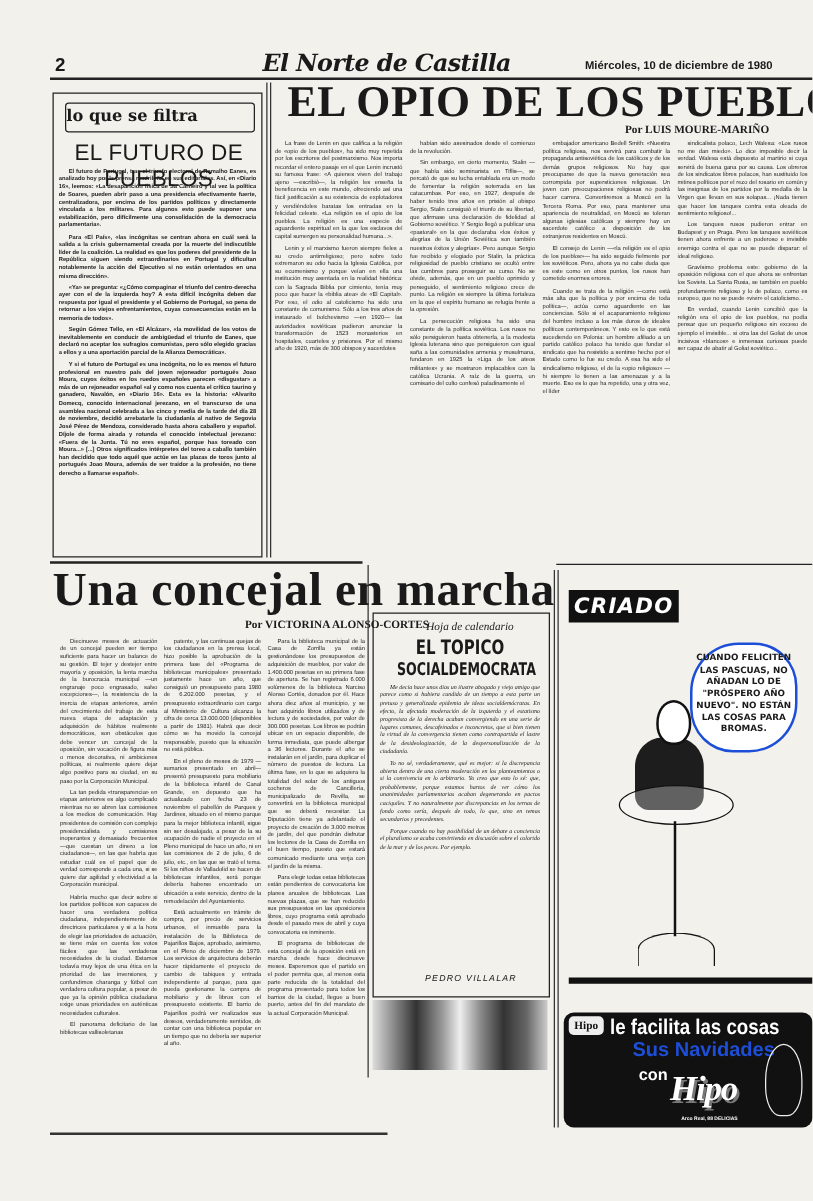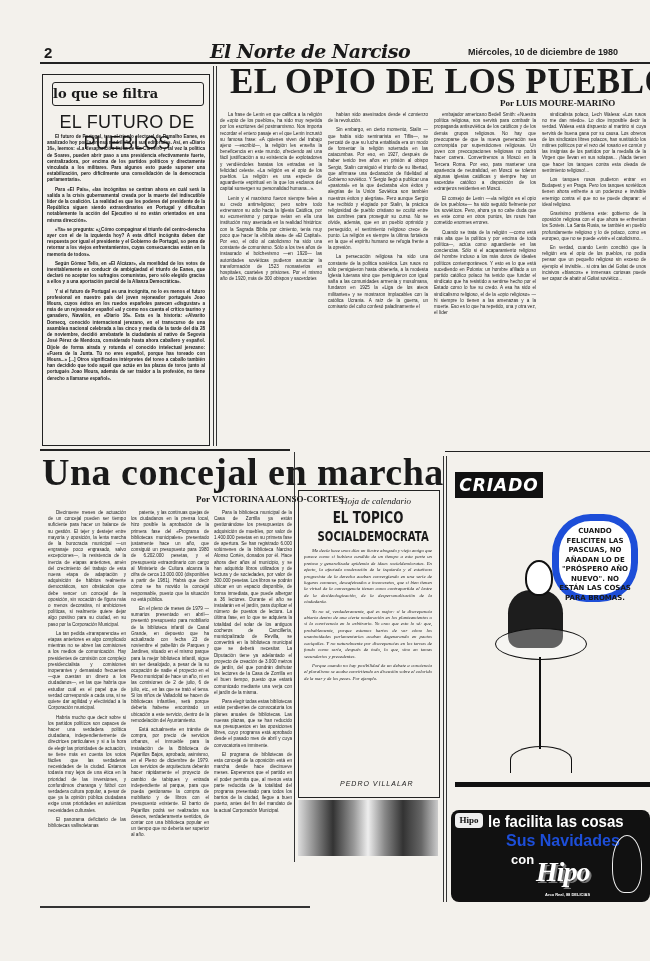--- a/index.html
+++ b/index.html
@@ -23,42 +23,42 @@
   .rule-h{height:2px;background:#222;}
   .hoja-box{left:298px;top:490px;width:140px;height:306px;border:1.5px solid #222;}
   .hoja-kicker{left:298px;top:496px;width:156px;text-align:center;font:italic 9px "Liberation Serif",serif;}
   .hoja-t1{left:298px;top:508px;width:140px;text-align:center;font:bold 16px "DejaVu Sans",sans-serif;transform:scaleX(0.75);}
   .hoja-t2{left:298px;top:528px;width:140px;text-align:center;font:bold 14px "DejaVu Sans",sans-serif;transform:scaleX(0.72);}
   .hoja-sign{left:340px;top:780px;font:italic 7px "Liberation Sans",sans-serif;letter-spacing:1px;}
   .italic-txt{font:italic 4.8px/6.4px "Liberation Serif",serif;text-align:justify;}
   .italic-txt p{margin:0 0 3px 0;text-indent:8px;}
   .cats{left:298px;top:800px;width:140px;height:56px;background:linear-gradient(90deg,#ddd 0%,#777 15%,#333 25%,#999 40%,#eee 50%,#888 62%,#333 75%,#666 88%,#ccc 100%);}
   .criado-sign{left:455px;top:472px;width:88px;height:26px;background:#111;color:#fff;font:italic bold 17px "DejaVu Sans",sans-serif;text-align:center;line-height:26px;letter-spacing:1px;}
-  .bubble{left:552px;top:514px;width:86px;height:88px;border:7px solid #1d4ed8;border-radius:45% 40% 45% 40%;background:#fff;text-align:center;font:bold 7px/9.5px "DejaVu Sans",sans-serif;padding-top:6px;box-sizing:border-box;}
+  .bubble{left:552px;top:514px;width:86px;height:88px;border:2px solid #1d4ed8;border-radius:45% 40% 45% 40%;background:#fff;text-align:center;font:bold 7px/9.5px "DejaVu Sans",sans-serif;padding-top:6px;box-sizing:border-box;}
   .figure-head{left:525px;top:560px;width:24px;height:32px;border:2px solid #111;border-radius:50% 50% 45% 45%;background:#fff;}
   .figure-body{left:508px;top:590px;width:55px;height:58px;background:#1d1d1d;border-radius:40% 40% 20% 20%;}
   .table-oval{left:495px;top:628px;width:90px;height:30px;border:1.5px solid #111;border-radius:50%;background:rgba(255,255,255,0.3);}
   .table-leg{left:539px;top:657px;width:1.5px;height:92px;background:#111;}
   .table-base{left:510px;top:746px;width:60px;height:26px;border:1.5px solid #111;border-bottom:none;border-radius:50% 50% 0 0;}
   .criado-rule{left:455px;top:782px;width:195px;height:5px;background:#111;}
   .ad{left:451px;top:810px;width:199px;height:92px;background:#111;border-radius:8px;color:#fff;}
   .ad-line1{left:455px;top:812px;font:bold 17px "Liberation Sans",sans-serif;white-space:nowrap;transform:scaleX(0.88);transform-origin:left;}
   .ad-line2{left:460px;top:832px;font:bold 16px "Liberation Sans",sans-serif;white-space:nowrap;}
   .ad-con{left:492px;top:852px;font:bold 13px "Liberation Sans",sans-serif;margin-left:19px;}
   .ad-logo{left:536px;top:856px;font:bold italic 28px "Liberation Serif",serif;letter-spacing:-1px;text-shadow:2px 2px 0 #777;}
   .ad-addr{left:545px;top:892px;font:bold 4px "Liberation Sans",sans-serif;white-space:nowrap;}
   .ad-hippo{left:612px;top:835px;width:28px;height:56px;border:1.5px solid #eee;border-radius:50% 50% 40% 40%;}
   .ad-brand-small{left:455px;top:813px;width:28px;height:15px;background:#eee;color:#111;border-radius:4px;font:bold 9px "Liberation Serif",serif;text-align:center;line-height:15px;}
   .bottom-rule{left:40px;top:906px;width:270px;height:2px;background:#333;}
 </style>
 </head>
 <body>
 
 <div class="abs hdr-num">2</div>
-<div class="abs masthead">El Norte de Narciso</div>
+<div class="abs masthead">El Norte de Castilla</div>
 <div class="abs hdr-date">Miércoles, 10 de diciembre de 1980</div>
 <div class="abs hdr-rule"></div>
 
 <div class="abs filtra-box"></div>
 <div class="abs filtra-tag">lo que se filtra</div>
 <div class="abs filtra-title">EL FUTURO DE PUEBLOS</div>
 <div class="abs txt bold" style="left:47px;top:134px;width:158px;height:306px;overflow:hidden;">
   <p>El futuro de Portugal, tras el triunfo electoral de Ramalho Eanes, es analizado hoy por la prensa madrileña en sus editoriales. Así, en «Diario 16», leemos: «La desaparición física de Sa Carneiro y tal vez la política de Soares, pueden abrir paso a una presidencia efectivamente fuerte, centralizadora, por encima de los partidos políticos y directamente vinculada a los militares. Para algunos esto puede suponer una estabilización, pero difícilmente una consolidación de la democracia parlamentaria».</p>
   <p>Para «El País», «las incógnitas se centran ahora en cuál será la salida a la crisis gubernamental creada por la muerte del indiscutible líder de la coalición. La realidad es que los poderes del presidente de la República siguen siendo extraordinarios en Portugal y dificultan notablemente la acción del Ejecutivo si no están orientados en una misma dirección».</p>
   <p>«Ya» se pregunta: «¿Cómo compaginar el triunfo del centro-derecha ayer con el de la izquierda hoy? A esta difícil incógnita deben dar respuesta por igual el presidente y el Gobierno de Portugal, so pena de retornar a los viejos enfrentamientos, cuyas consecuencias están en la memoria de todos».</p>

